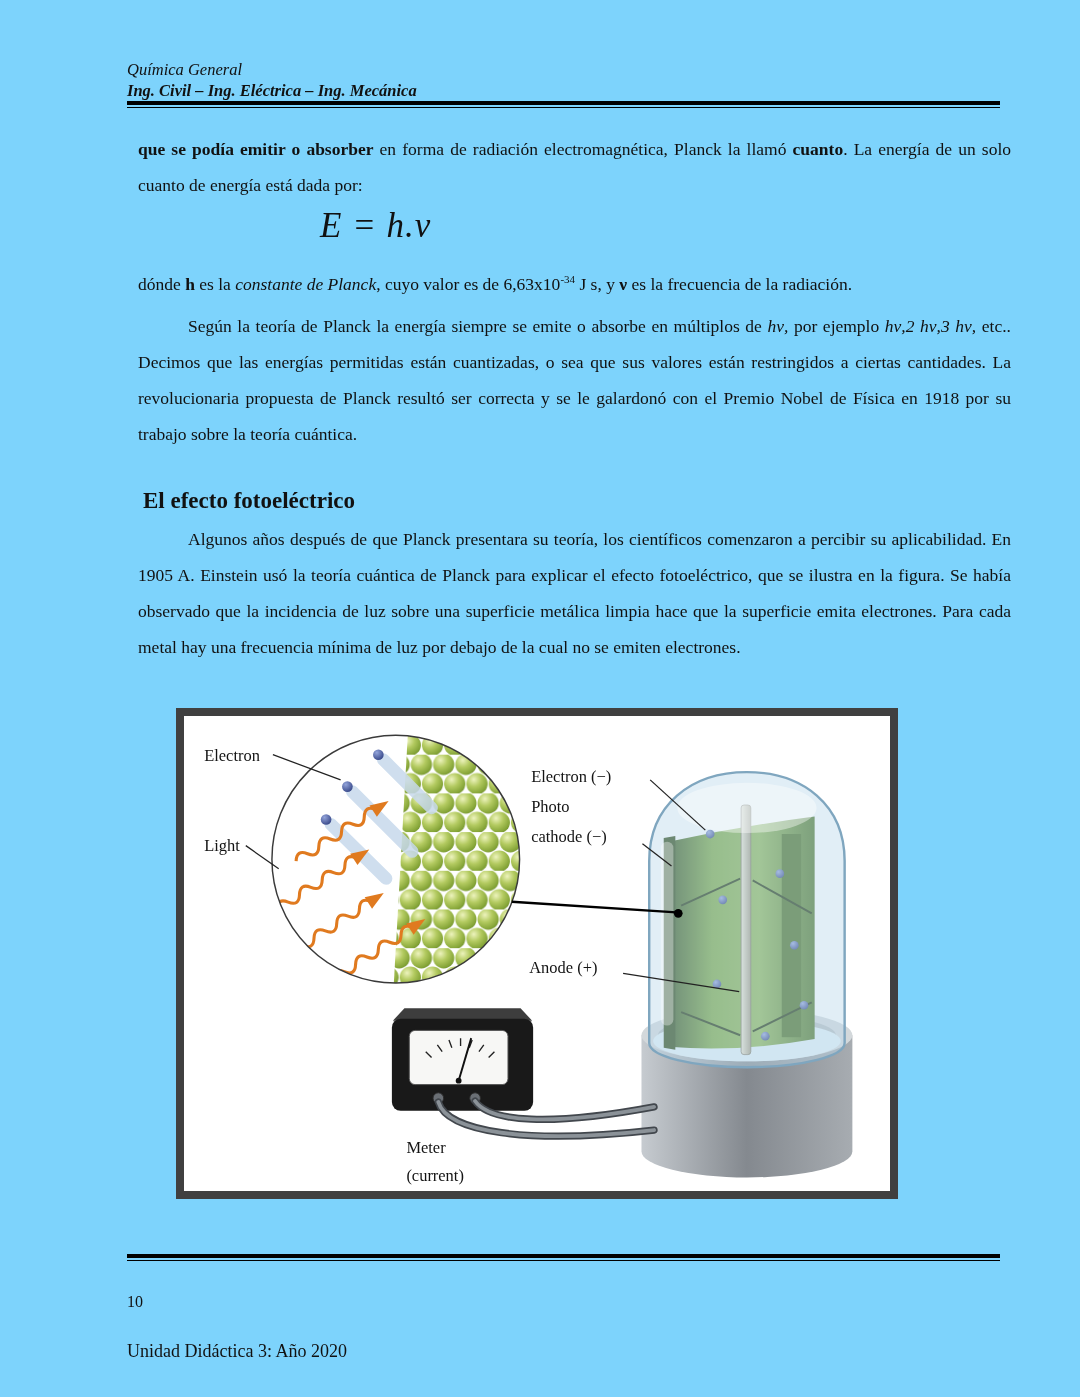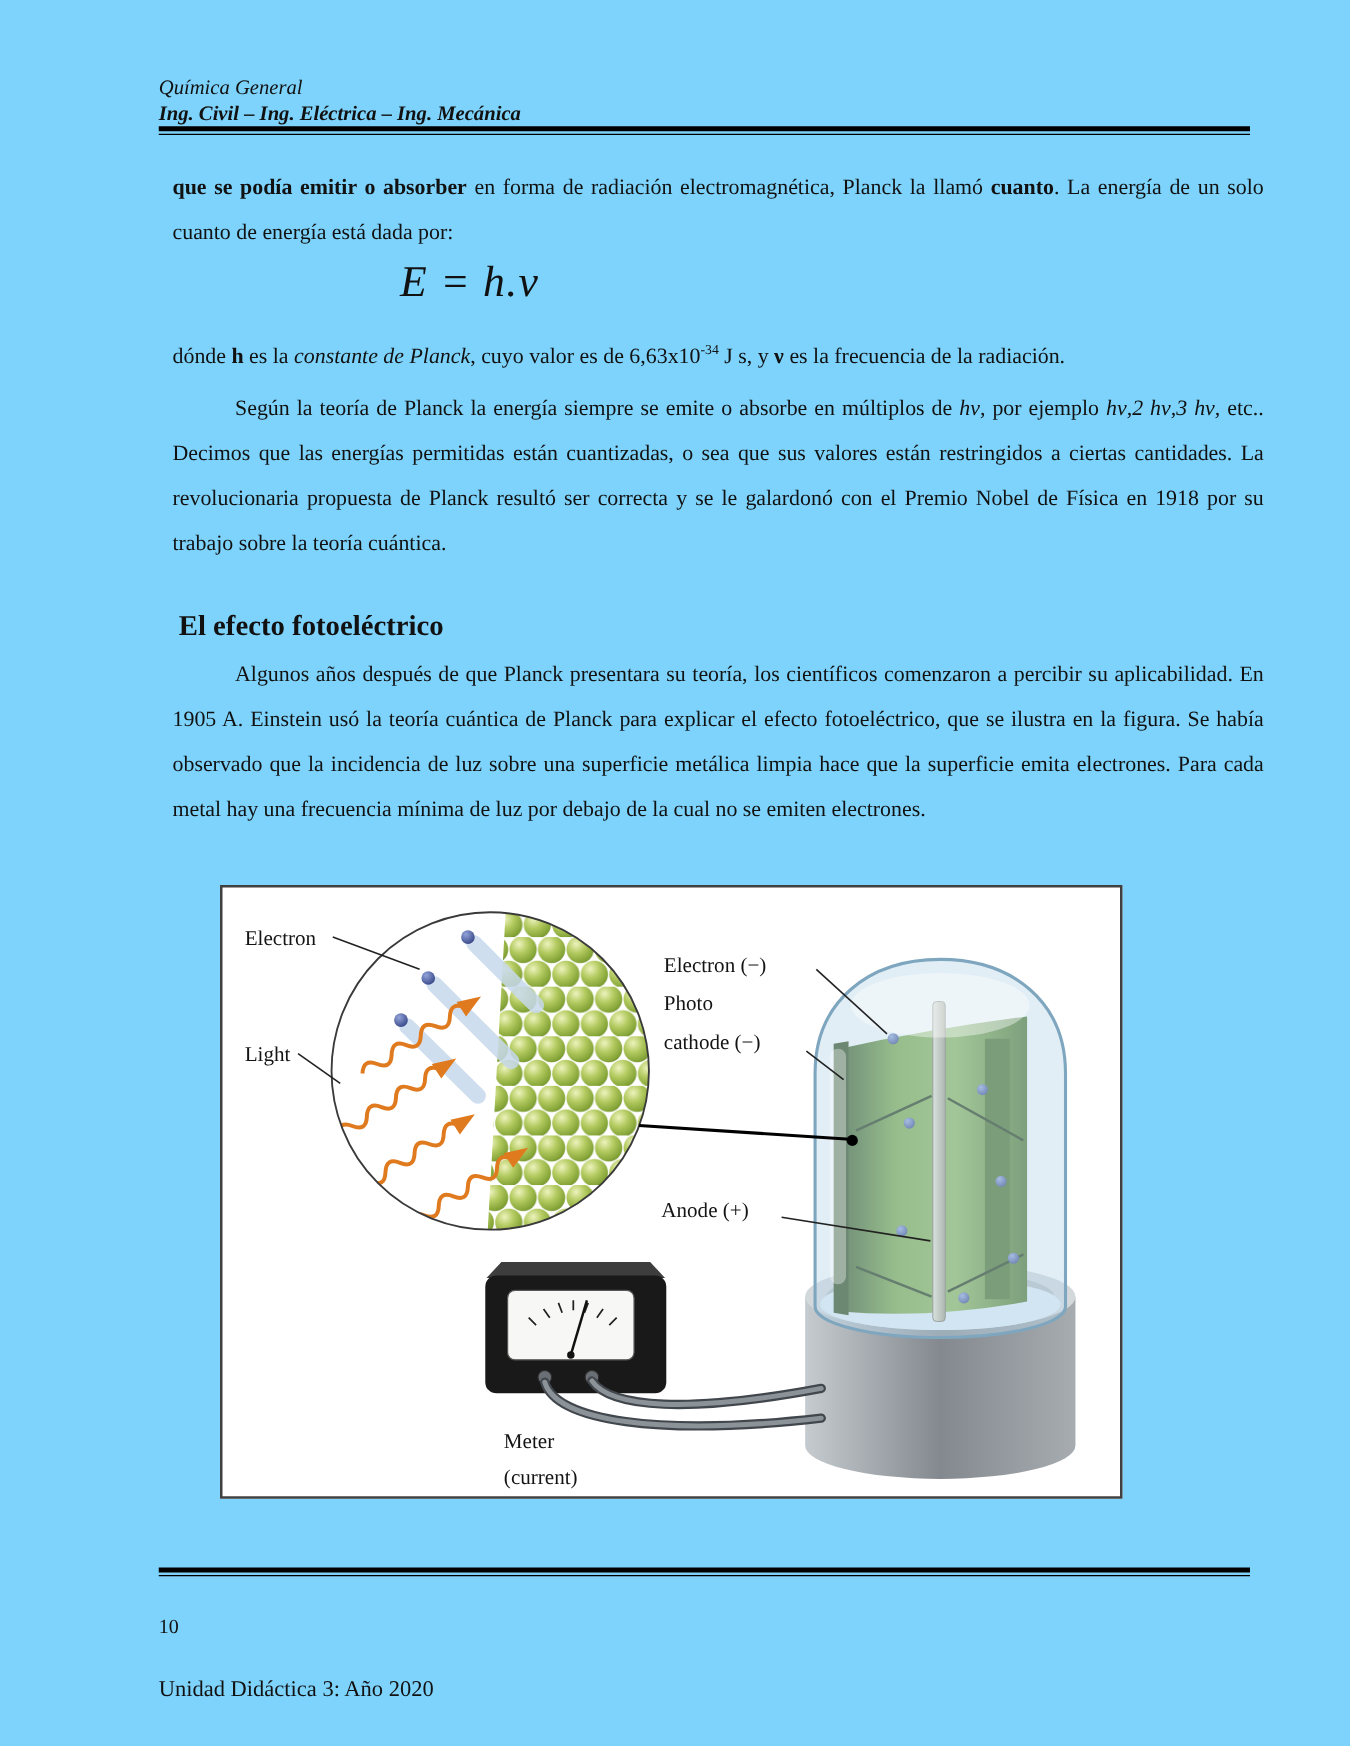--- a/index.html
+++ b/index.html
@@ -29,21 +29,21 @@
   #p1 { top: 131px; }
   .formula { position: absolute; left: 320px; top: 206px; font-size: 35px; font-style: italic; letter-spacing: 1px; text-align: right; }
   #p2 { top: 266px; }
   #p3 { top: 308px; }
   .section-heading { position: absolute; left: 127px; top: 472px; margin: 16px; font-size: 23px; font-weight: bold; }
   #p4 { top: 521px; }
   sup { font-size: 11px; line-height: 0; }
 
   .figure-box {
     position: absolute; left: 176px; top: 708px; width: 722px; height: 491px;
-    border: 2px solid #404040; background: #fff;
+    border: 8px solid #404040; background: #fff;
   }
   .figure-box svg { display: block; width: 100%; height: 100%; }
   .fig-label { font-family: "Liberation Serif", serif; font-size: 17px; fill: #141414; }
 
   .footer-text { position: absolute; left: 127px; top: 1341px; font-size: 18px; }
   .page-number { position: absolute; left: 127px; top: 1293px; width: 873px; text-align: left; font-size: 16px; }
 </style>
 </head>
 <body>
 

